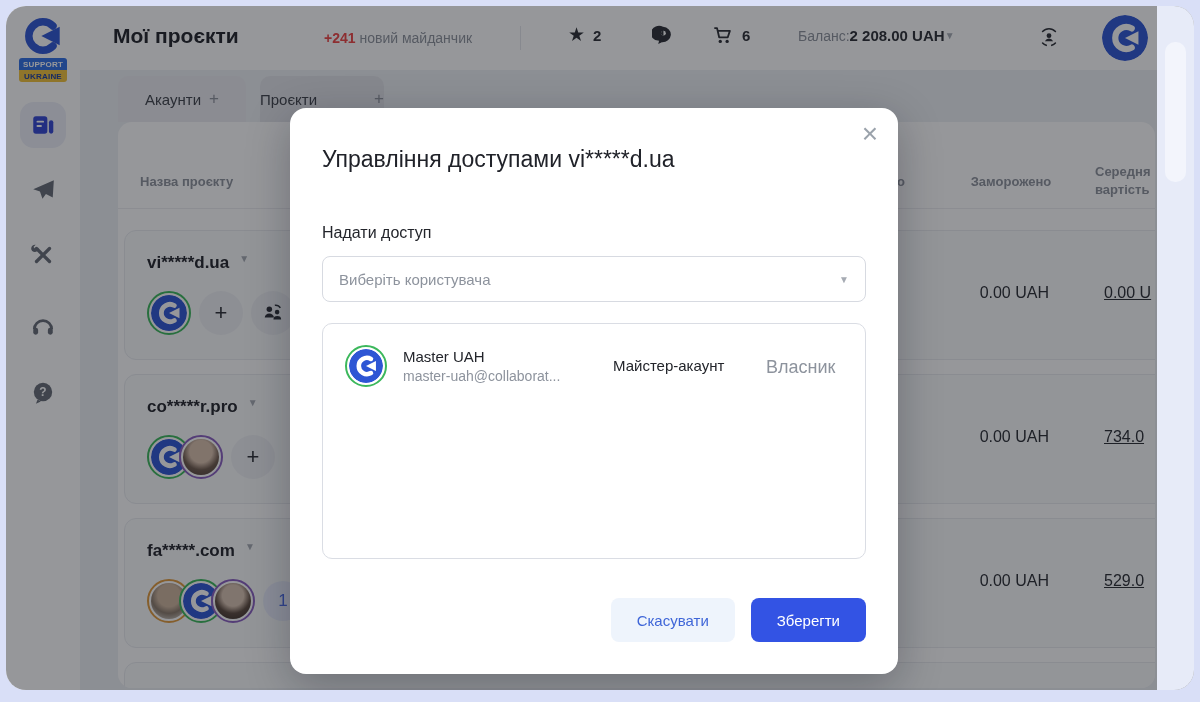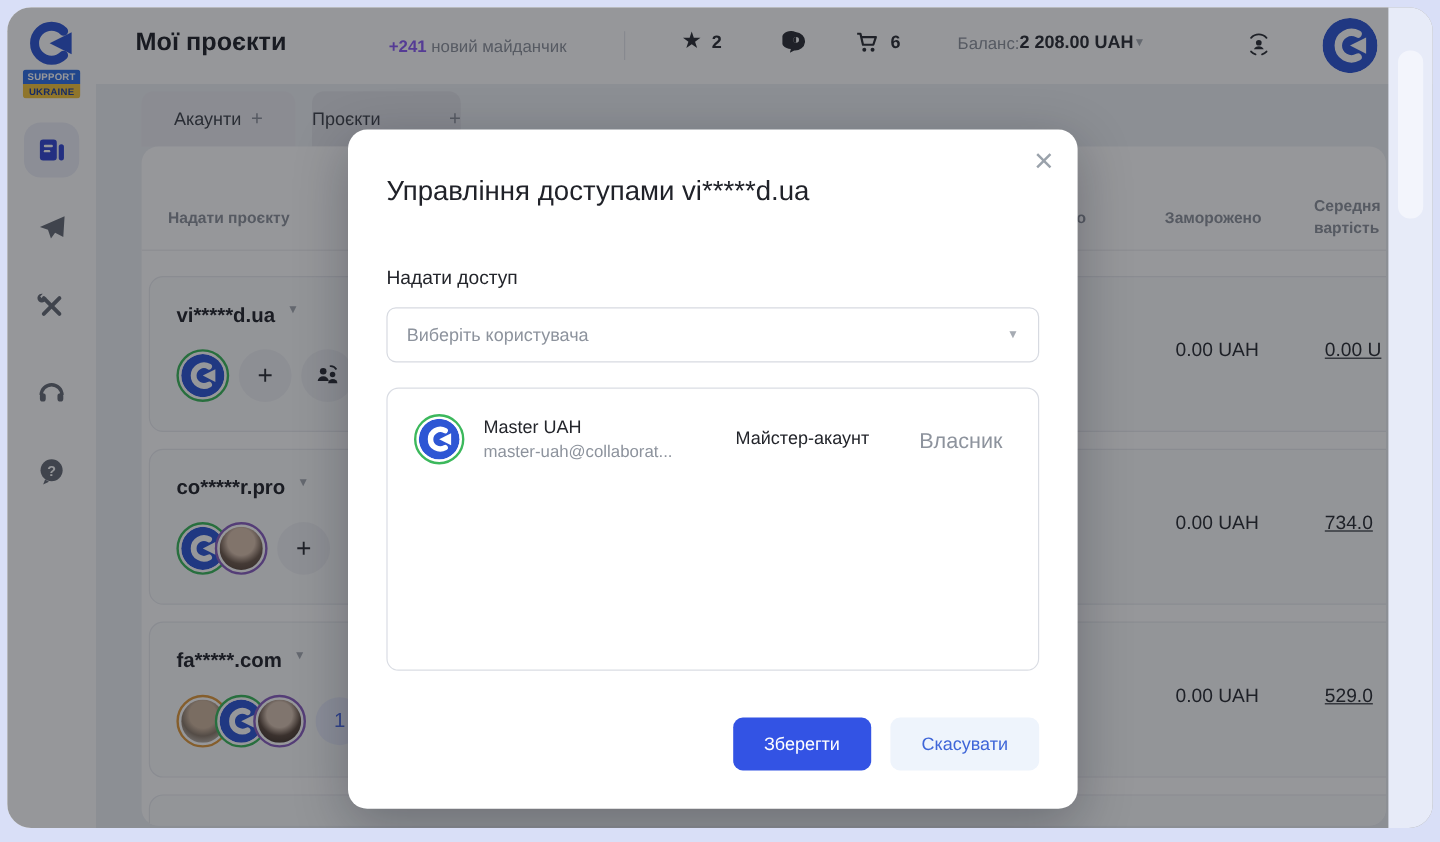--- a/index.html
+++ b/index.html
@@ -22,21 +22,21 @@
   .support-badge .l1 { background:#2f6fe4; color:#fff; padding:1.5px 0; }
   .support-badge .l2 { background:#f2c23a; color:#1d3f9e; padding:1.5px 0; }
   .nav-item { position:absolute; left:14px; width:46px; height:46px; border-radius:14px;
     display:flex; align-items:center; justify-content:center; }
   .nav-item.active { background:#edeff8; }
   .nav-item svg { width:26px; height:26px; }
   
   .header { position:absolute; left:74px; top:0; height:64px; right:0; background:#ffffff; }
   .page-title { position:absolute; left:33px; top:18px; font-size:21px; font-weight:700; color:#202329; }
   .new-sites { position:absolute; left:244px; top:24px; font-size:14px; color:#8d929c; }
-  .new-sites b { color:#8b5cf6; font-weight:700; }
+  .new-sites b { color:#ef4444; font-weight:700; }
   .hdr-div { position:absolute; left:440px; top:20px; width:1px; height:24px; background:#e5e7eb; }
   .hdr-item { position:absolute; top:18px; display:flex; align-items:center; gap:8px;
     font-size:15px; font-weight:700; color:#2b2e34; }
   .hdr-item svg { width:22px; height:22px; }
   .star-glyph { font-size:19px; color:#2b2e34; line-height:22px; }
   .balance { position:absolute; left:718px; top:21px; font-size:14px; color:#8d929c; display:flex; align-items:center; gap:0; }
   .balance .val { font-size:15px; font-weight:700; color:#2b2e34; }
   .caret { font-size:10px; color:#a6abb3; }
   .avatar-top { position:absolute; left:1022px; top:9px; width:46px; height:46px; border-radius:50%; overflow:hidden; }
   
@@ -210,21 +210,21 @@
     <div class="tab tab1">
       <span>Акаунти</span>
       <span class="plus">+</span>
     </div>
     <div class="tab tab2">
       <span>Проєкти</span>
       <span class="plus">+</span>
     </div>
 
     <div class="card">
-      <div class="th" style="left:22px;top:52px">Надати проєкту</div>
+      <div class="th" style="left:22px;top:52px">Назва проєкту</div>
       <div class="th" style="left:687px;top:52px;width:100px;text-align:right">о</div>
       <div class="th" style="left:845px;top:52px;width:96px;text-align:center">Заморожено</div>
       <div class="th" style="left:977px;top:42px">Середня</div>
       <div class="th" style="left:977px;top:60px">вартість</div>
       <div class="card-divider"></div>
 
       <div class="row" style="top:108px">
         <div class="row-name">
           <span>vi*****d.ua</span>
           <span class="caret">▼</span>
@@ -344,18 +344,18 @@
           </svg>
         </div>
         <div class="u-name">Master UAH</div>
         <div class="u-email">master-uah@collaborat...</div>
         <div class="u-type">Майстер-акаунт</div>
         <div class="u-role">Власник</div>
       </div>
     </div>
 
     <div class="modal-footer">
+      <button class="btn btn-cancel">Скасувати</button>
       <button class="btn btn-save">Зберегти</button>
-      <button class="btn btn-cancel">Скасувати</button>
     </div>
   </div>
 
 </div>
 
 </body></html>

